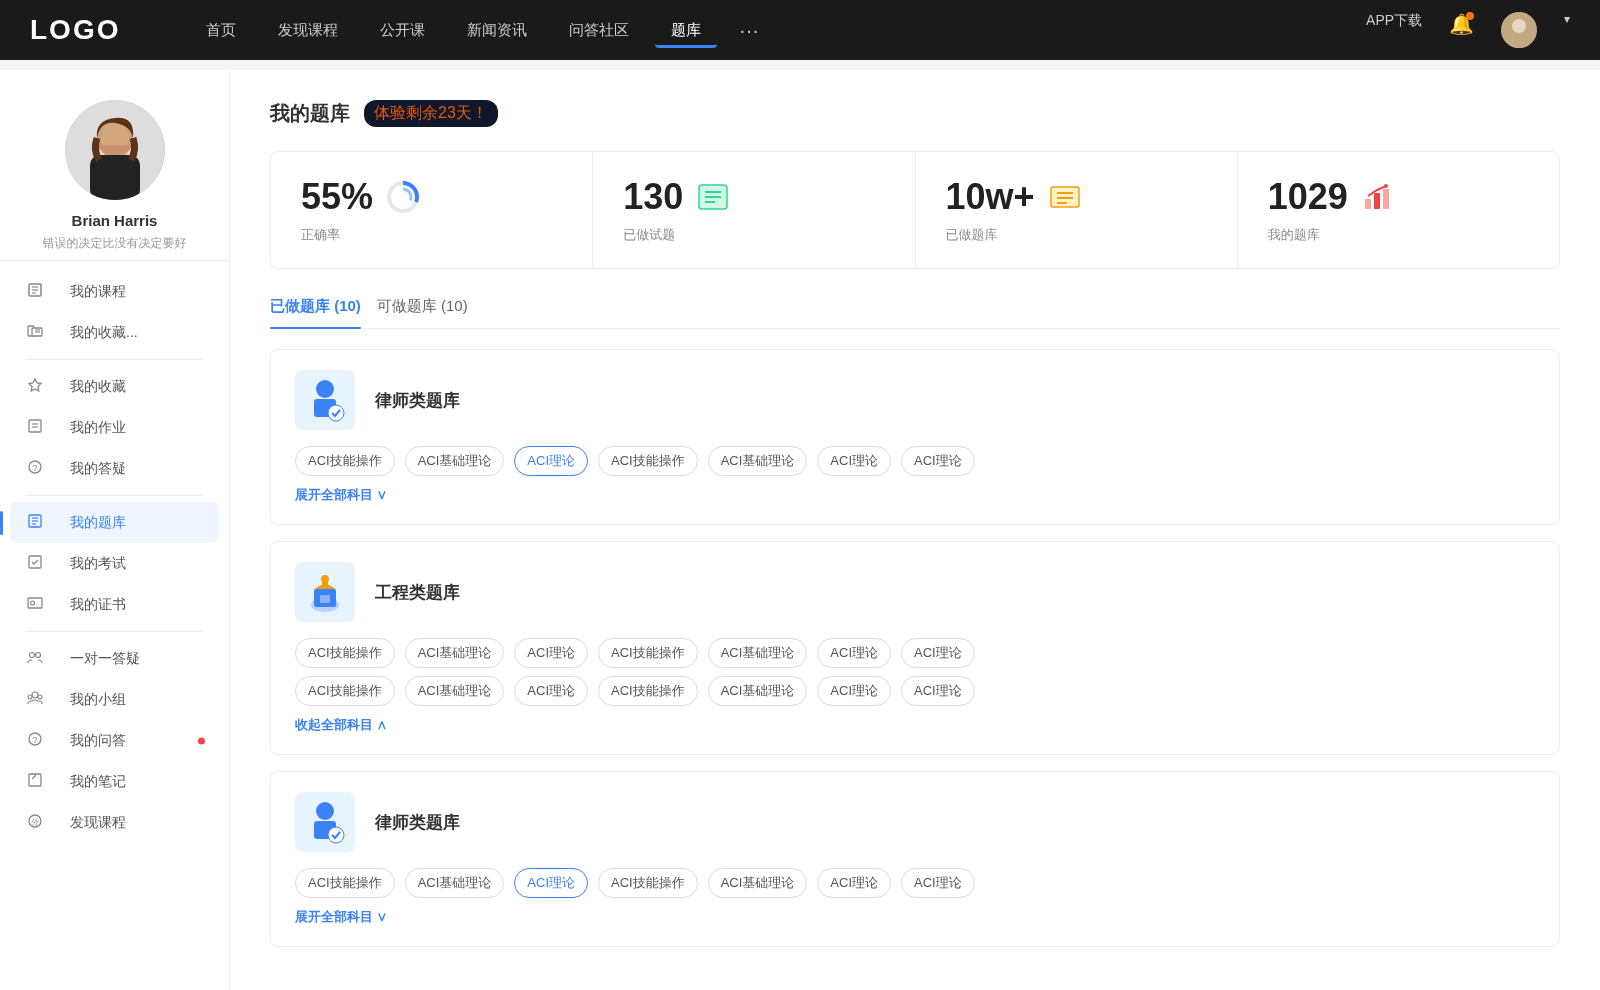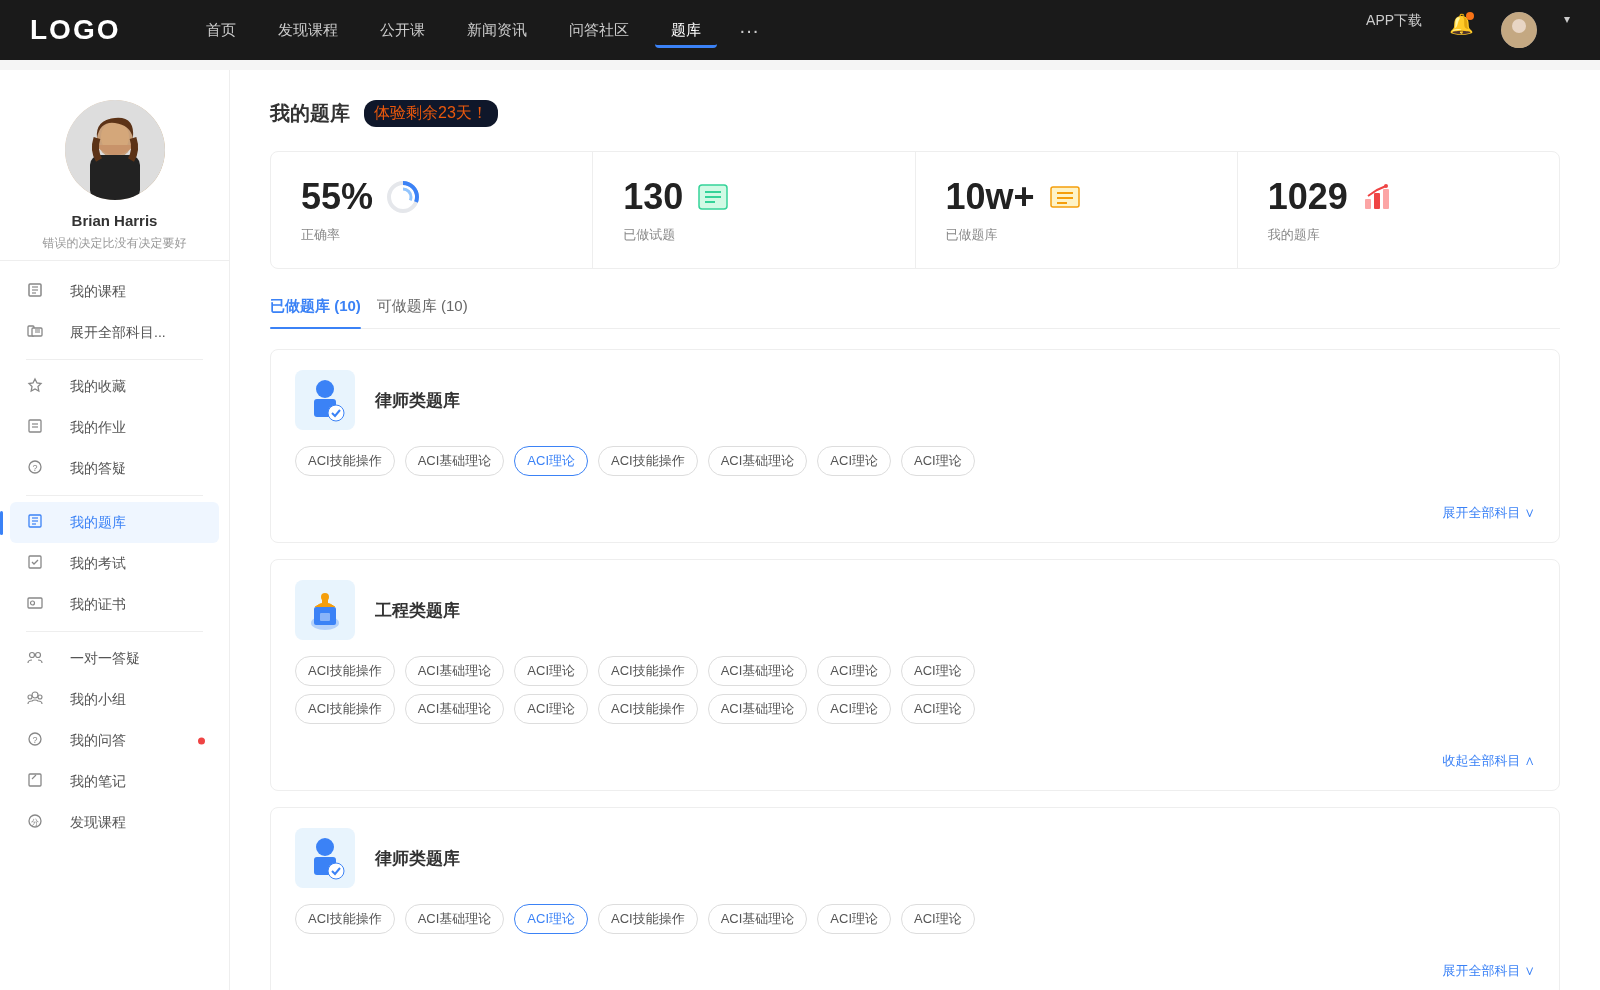--- a/index.html
+++ b/index.html
@@ -318,22 +318,22 @@
       background: white;
     }
     .bank-tags-row2 {
       display: flex;
       flex-wrap: wrap;
       gap: 10px;
       margin-top: 8px;
     }
     .bank-footer {
       display: flex;
-      justify-content: flex-end;
-      margin-top: 28px;
+      margin-top: 10px;
+      font-weight: bold;
     }
     .expand-link {
       font-size: 13px;
       color: #3b82f6;
       cursor: pointer;
     }
   </style>
 </head>
 <body>
 
@@ -402,21 +402,21 @@
       </li>
       <li class="sidebar-menu-item">
         <span class="menu-icon">
           <svg width="16" height="16" viewBox="0 0 16 16" fill="none">
               <rect x="1" y="3" width="6" height="10" rx="1" stroke="#888" stroke-width="1.3"></rect>
               <rect x="5" y="5" width="10" height="8" rx="1" stroke="#888" stroke-width="1.3" fill="white"></rect>
               <line x1="8" y1="7" x2="13" y2="7" stroke="#888" stroke-width="1.1"></line>
               <line x1="8" y1="9" x2="13" y2="9" stroke="#888" stroke-width="1.1"></line>
             </svg>
         </span>
-        <span>展开全部科目...</span>
+        <span>我的收藏...</span>
       </li>
       <hr class="sidebar-divider">
       <li class="sidebar-menu-item">
         <span class="menu-icon">
           <svg width="16" height="16" viewBox="0 0 16 16" fill="none">
               <polygon points="8,2 10,6 14,6.5 11,9.5 11.8,14 8,12 4.2,14 5,9.5 2,6.5 6,6" stroke="#888" stroke-width="1.3"></polygon>
             </svg>
         </span>
         <span>我的收藏</span>
       </li>

